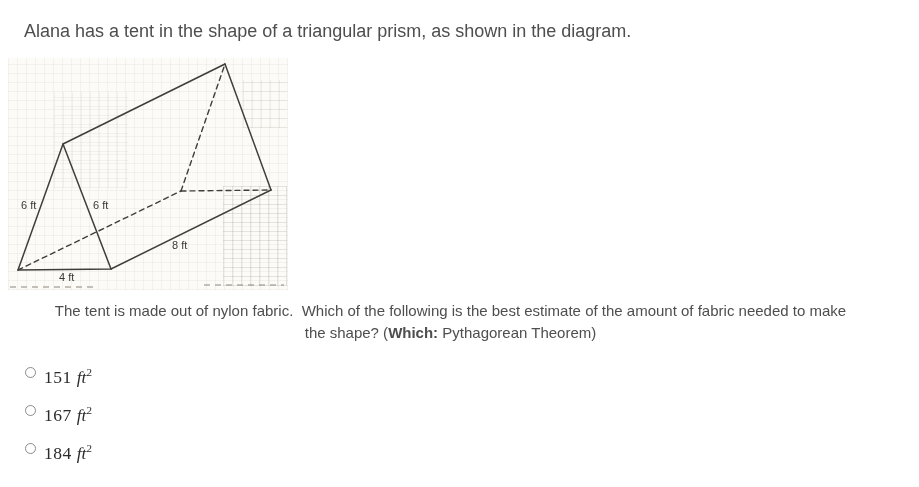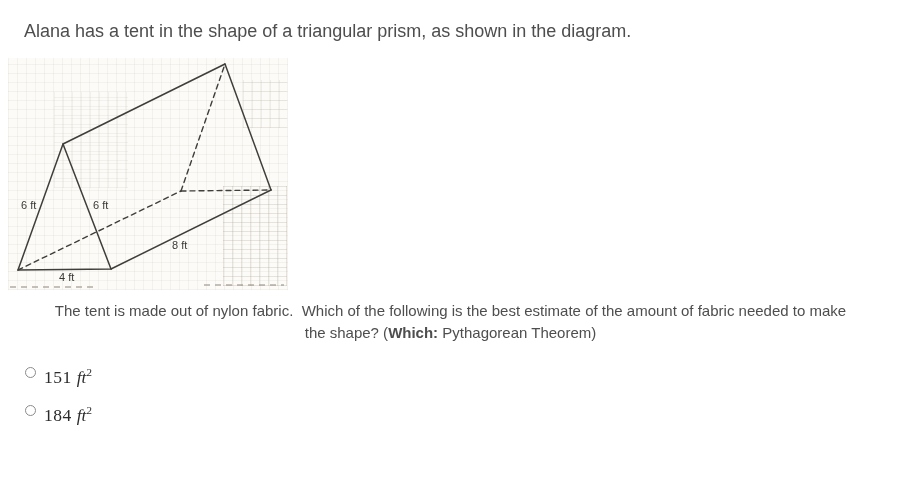--- a/index.html
+++ b/index.html
@@ -123,20 +123,24 @@
 
   <p class="question"><span>The tent is made out of nylon fabric.&nbsp; Which of the following is the best estimate of the amount of fabric needed to make</span><br><span>the shape? (</span><b>Which:</b><span> Pythagorean Theorem)</span></p>
 
   <div class="options">
 
     <div class="option-row">
       <span class="radio"></span>
       <span class="option-label"><span>151</span><span class="unit">ft</span><sup>2</sup></span>
     </div>
 
+    <div class="option-row">
+      <span class="radio"></span>
+      <span class="option-label"><span>167</span><span class="unit">ft</span><sup>2</sup></span>
+    </div>
 
 
     <div class="option-row">
       <span class="radio"></span>
       <span class="option-label"><span>184</span><span class="unit">ft</span><sup>2</sup></span>
     </div>
 
   </div>
 </div>
 

